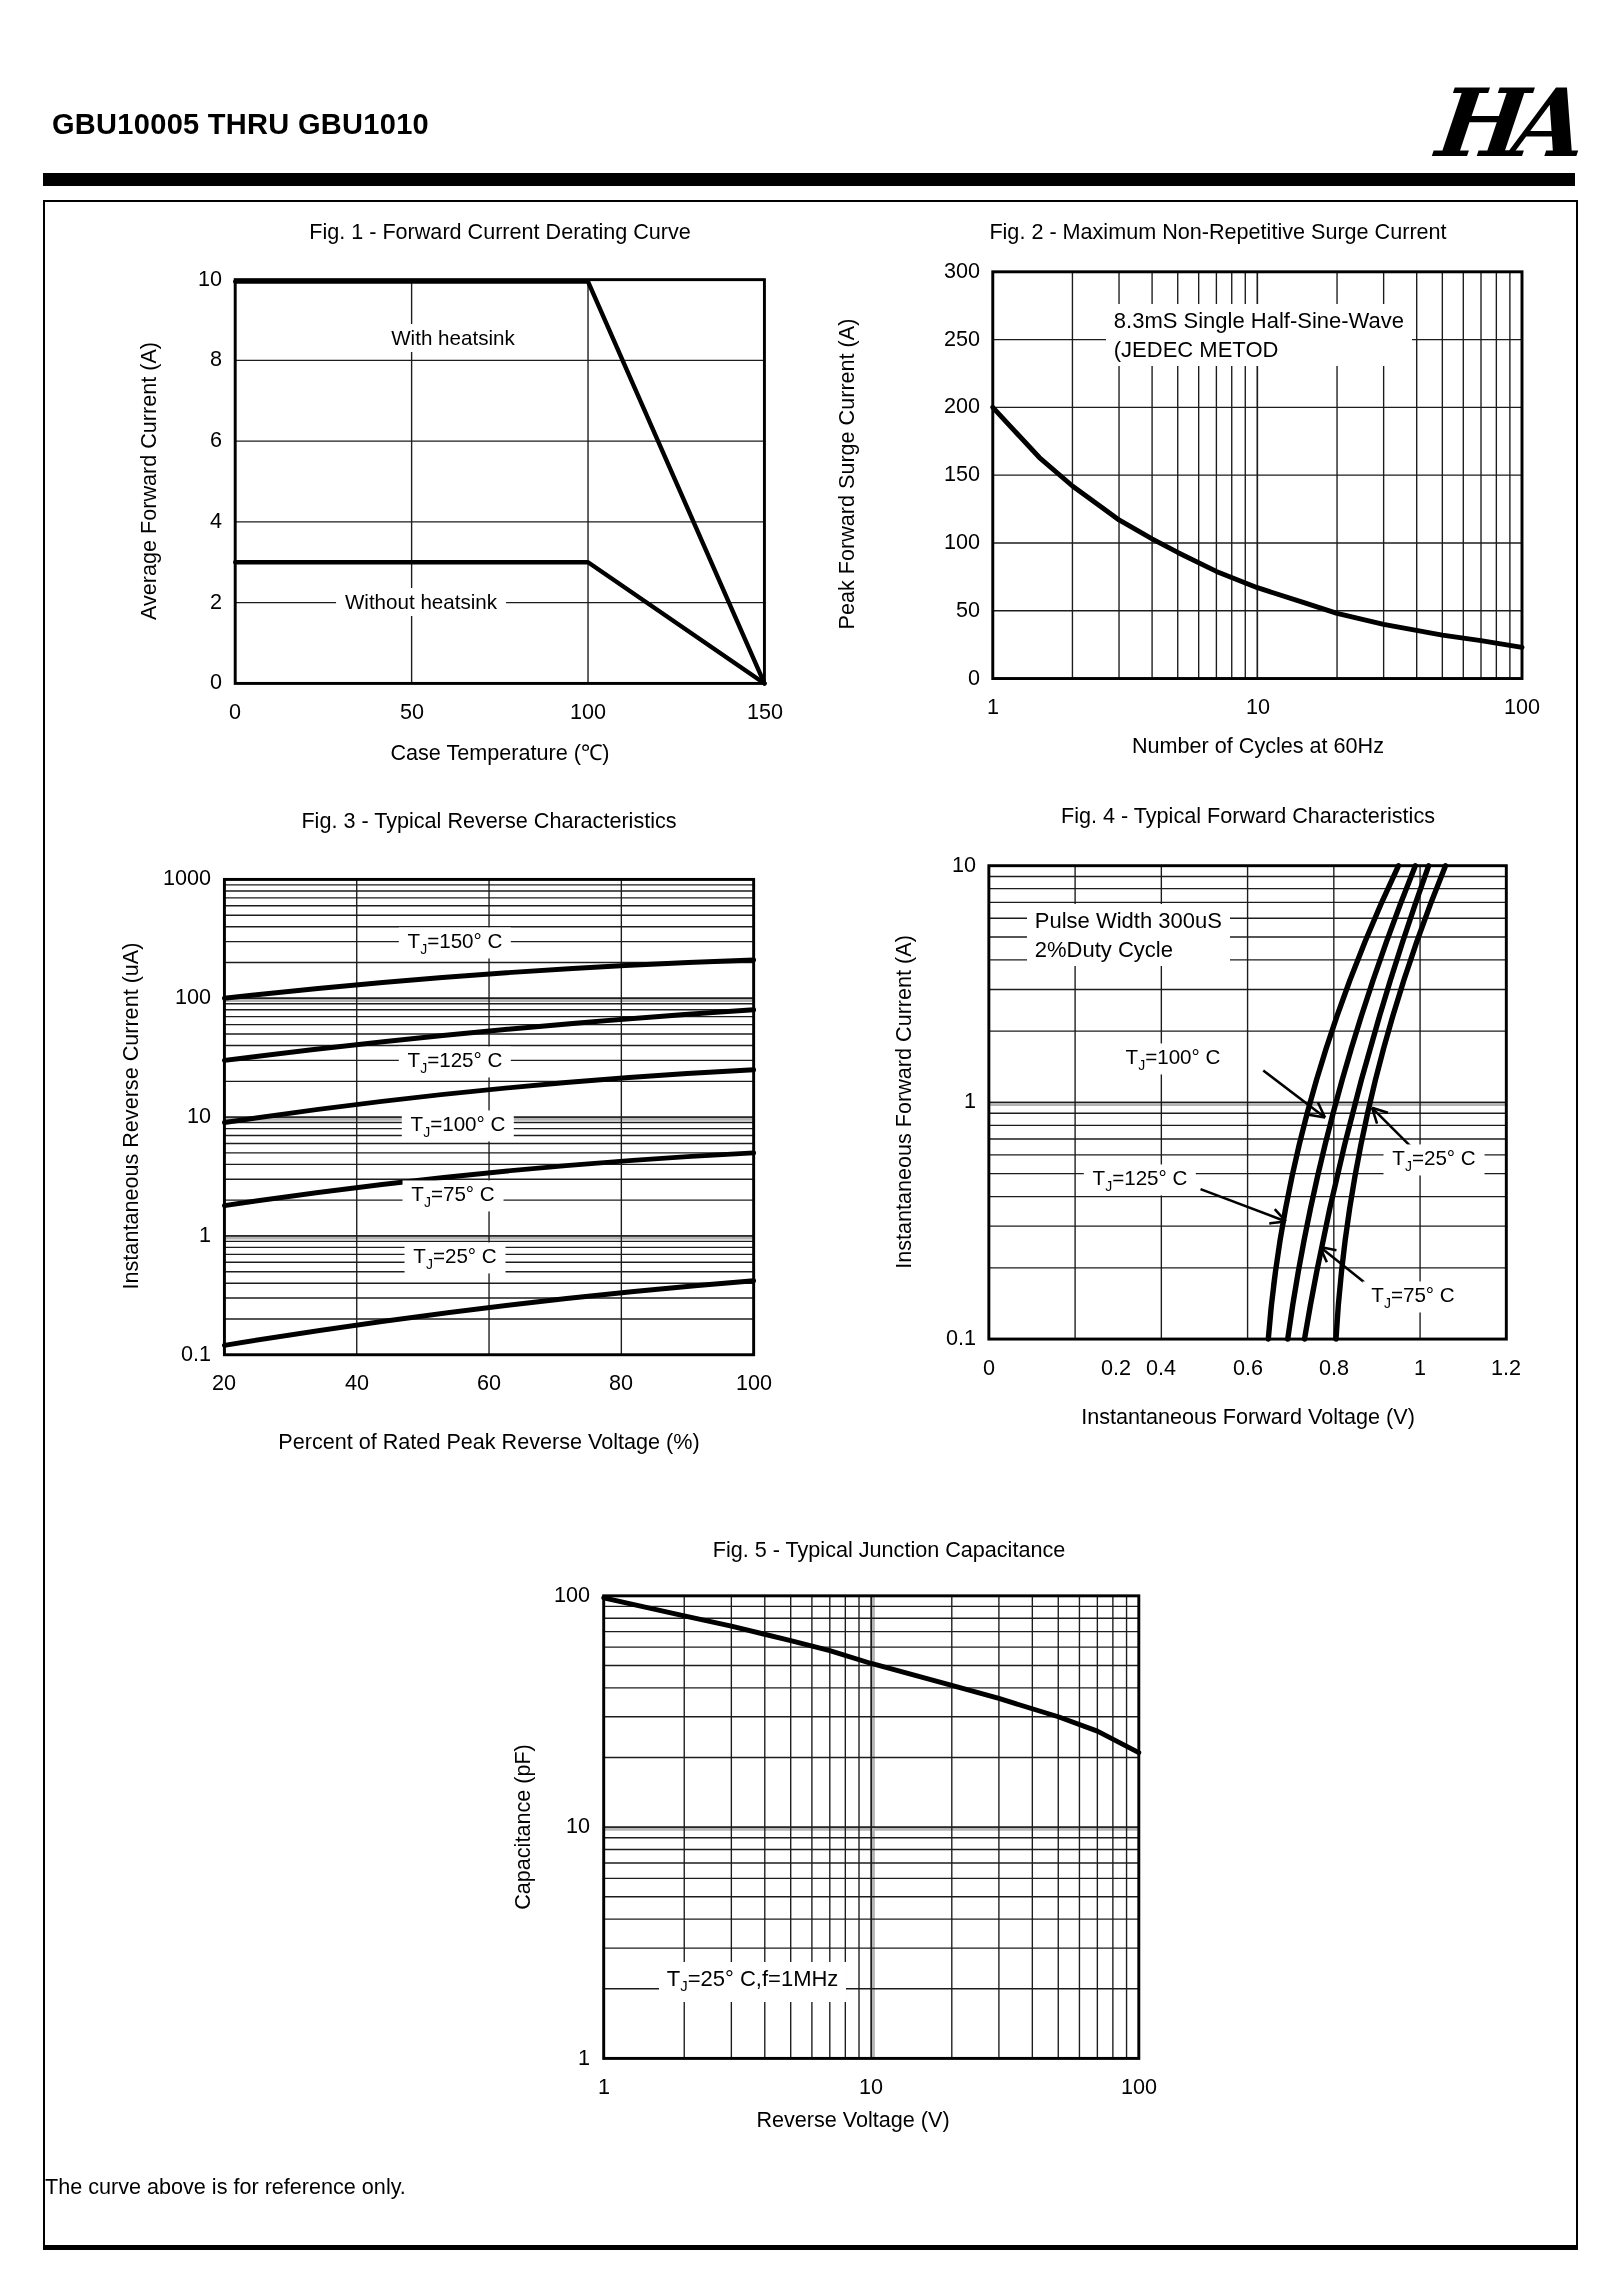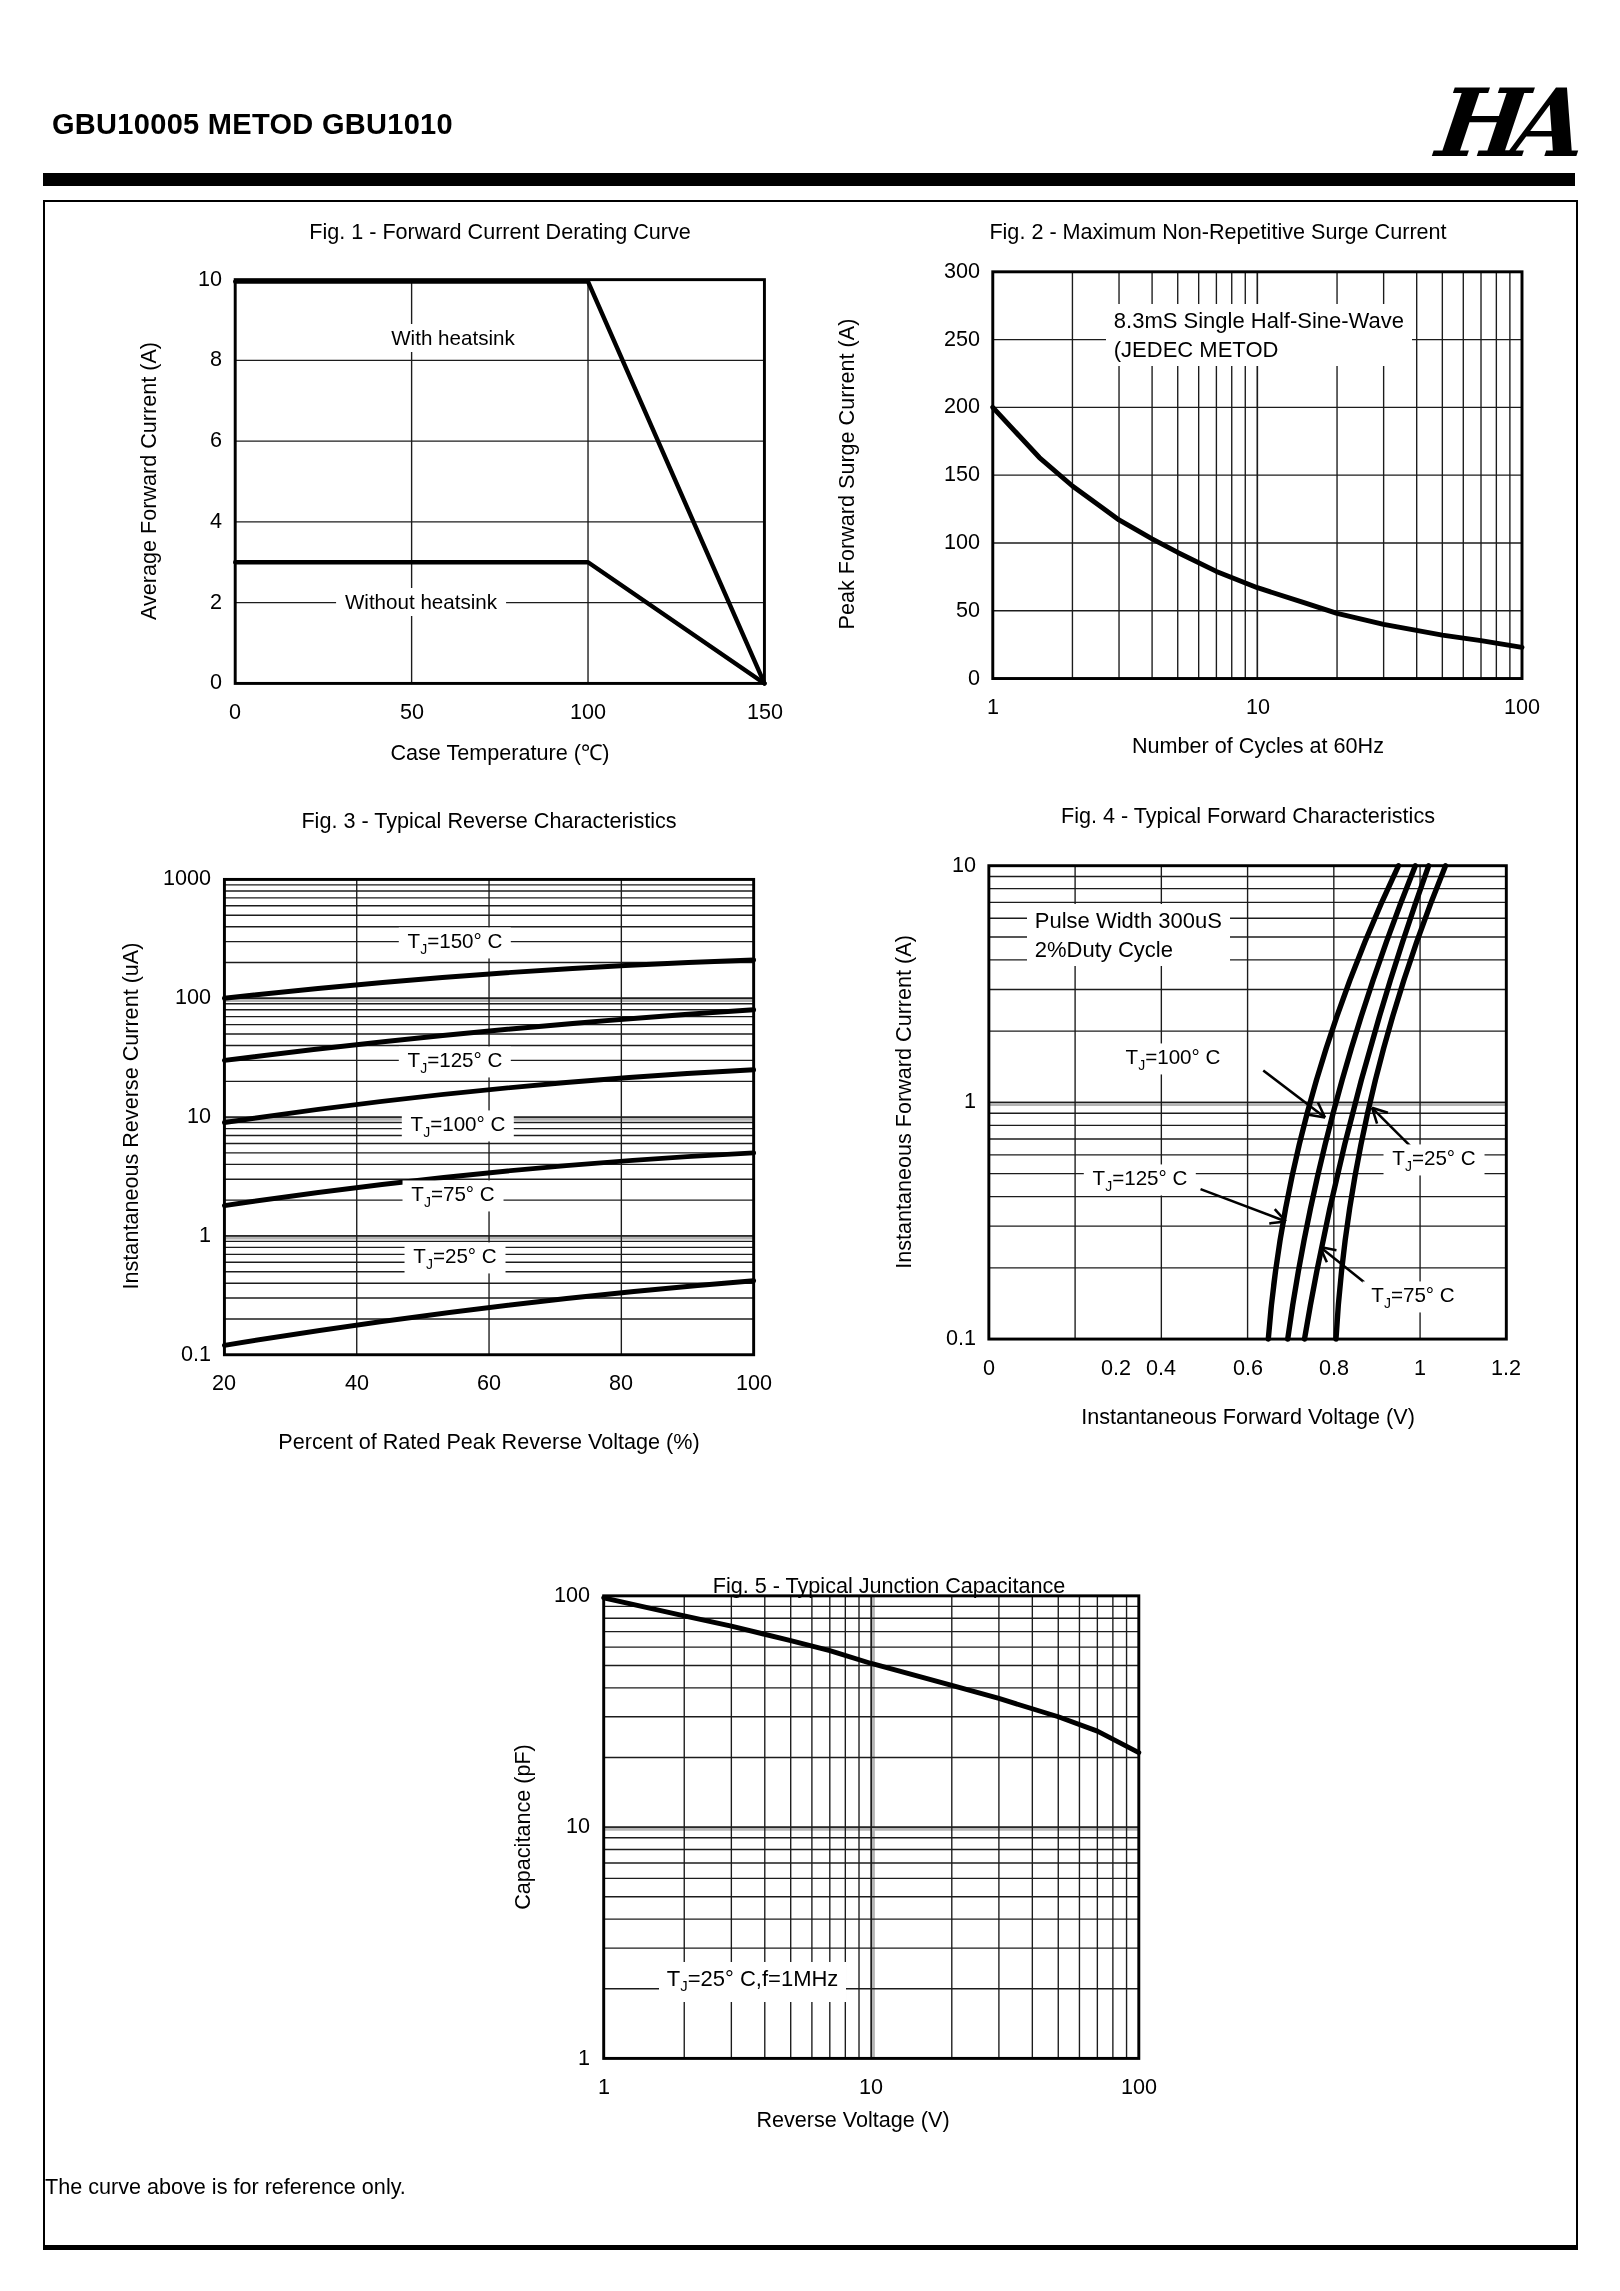--- a/index.html
+++ b/index.html
@@ -23,21 +23,21 @@
   .tick.y{text-align:right;width:69px;}
   .tick.x{transform:translateX(-50%);}
   .note{font-size:21.6px;white-space:nowrap;}
   sub{font-size:.68em;}
 </style>
 </head>
 <body>
 
 <div class="page">
 
-  <div class="abs hdr-title" style="left:52px;top:108px;">GBU10005 METOD GBU1010</div>
+  <div class="abs hdr-title" style="left:52px;top:108px;">GBU10005 THRU GBU1010</div>
   <div class="abs logo" style="left:1343px;top:76px;width:230px;text-align:right;">HA</div>
   <div class="abs bar" style="left:43px;top:173px;width:1532px;height:12.7px;"></div>
 
   <div class="abs frame" style="left:43px;top:200px;width:1535px;height:2050px;"></div>
 
   <svg class="layer" id="plots" width="1620" height="2292" viewBox="0 0 1653 2338">
       <line x1="240" y1="614.6" x2="780" y2="614.6" stroke="#1c1c1c" stroke-width="1.4"></line>
       <line x1="240" y1="532.2" x2="780" y2="532.2" stroke="#1c1c1c" stroke-width="1.4"></line>
       <line x1="240" y1="449.8" x2="780" y2="449.8" stroke="#1c1c1c" stroke-width="1.4"></line>
       <line x1="240" y1="367.4" x2="780" y2="367.4" stroke="#1c1c1c" stroke-width="1.4"></line>
@@ -240,21 +240,21 @@
   <div class="axis-x" style="left:1248px;top:1404px;">Instantaneous Forward Voltage (V)</div>
   <div class="ann" style="left:1027px;top:904px;">
     <span style="display:block;">Pulse Width 300uS</span>
     <span style="display:block;">2%Duty Cycle</span>
   </div>
   <div class="cl tj" style="left:1173px;top:1059px;">T<sub>J</sub>=100° C</div>
   <div class="cl tj" style="left:1434px;top:1160px;">T<sub>J</sub>=25° C</div>
   <div class="cl tj" style="left:1140px;top:1180px;">T<sub>J</sub>=125° C</div>
   <div class="cl tj" style="left:1413px;top:1297px;">T<sub>J</sub>=75° C</div>
 
-  <div class="fig-title" style="left:889px;top:1537px;margin-top:36px;">Fig. 5 - Typical Junction Capacitance</div>
+  <div class="fig-title" style="left:889px;top:1537px;">Fig. 5 - Typical Junction Capacitance</div>
   <div class="axis-y" style="left:523px;top:1827px;">Capacitance (pF)</div>
   <div class="axis-x" style="left:853px;top:2107px;">Reverse Voltage (V)</div>
   <div class="ann tj" style="left:659px;top:1962px;">T<sub>J</sub>=25° C,f=1MHz</div>
 
   <div class="abs note" style="left:45px;top:2174px;">The curve above is for reference only.</div>
 <div class="tick y" style="left: 153px; top: 266px;">10</div>
     <div class="tick y" style="left: 153px; top: 346px;">8</div>
     <div class="tick y" style="left: 153px; top: 427px;">6</div>
     <div class="tick y" style="left: 153px; top: 508px;">4</div>
     <div class="tick y" style="left: 153px; top: 589px;">2</div>

